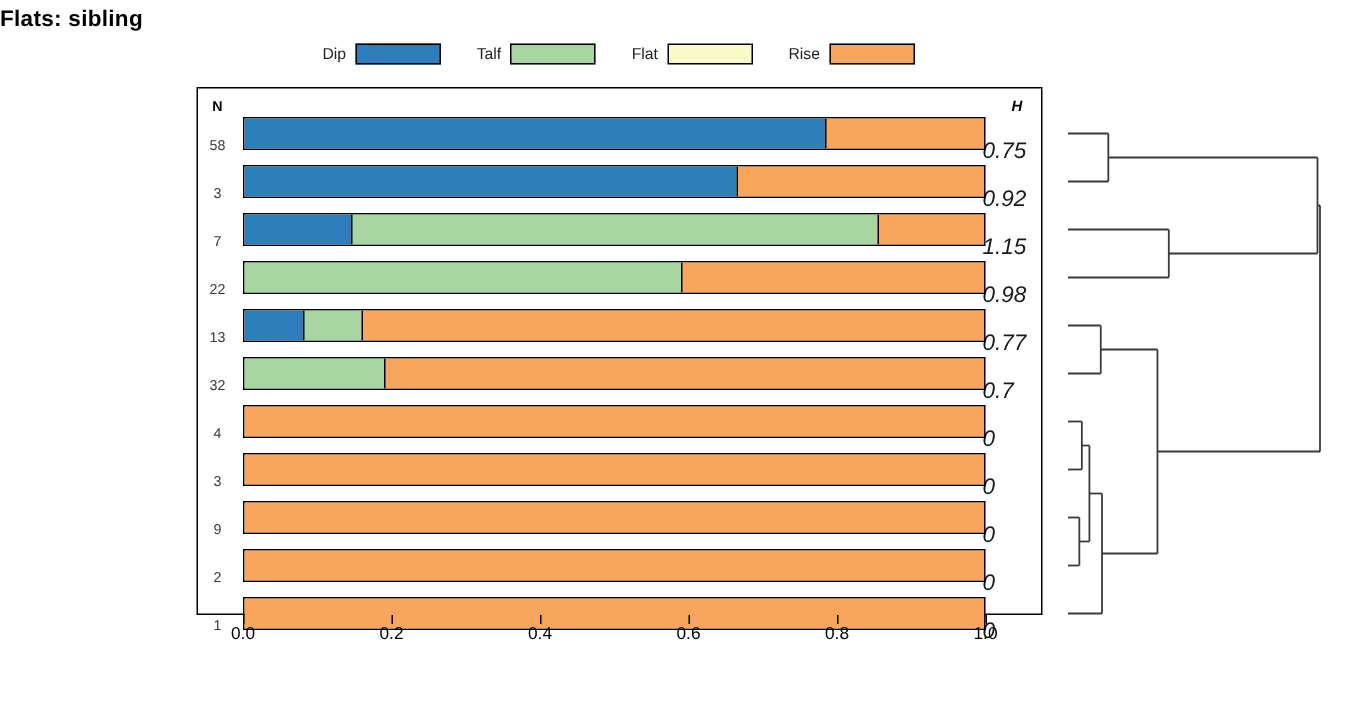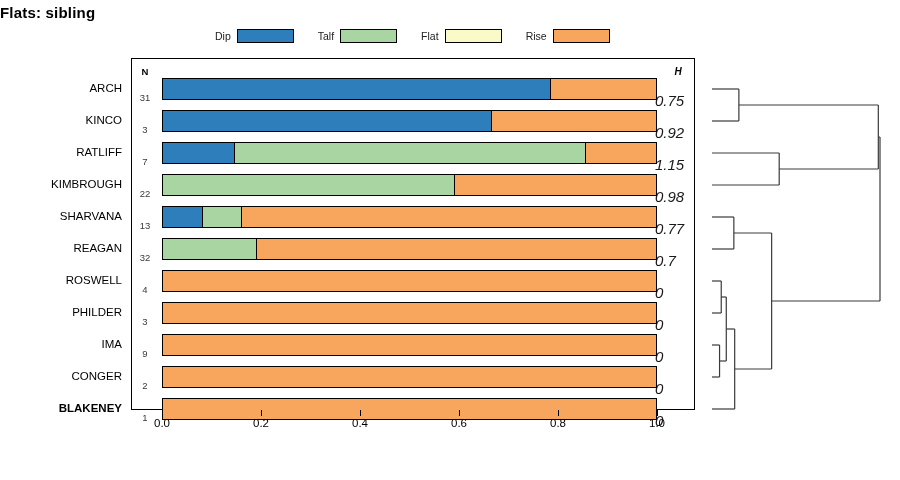--- a/index.html
+++ b/index.html
@@ -109,36 +109,23 @@
         <span class="legend-swatch" style="background: rgb(250, 250, 200);"></span>
       </div>
       <div class="legend-item">
         <span class="legend-label">Rise</span>
         <span class="legend-swatch" style="background: rgb(248, 165, 93);"></span>
       </div>
     </div>
 
   <div class="plot-frame"></div>
 
-  <div class="rowlabels">
-      <div class="rowlabel" style="top: 24px;">ARCH</div>
-      <div class="rowlabel" style="top: 56px;">KINCO</div>
-      <div class="rowlabel" style="top: 88px;">RATLIFF</div>
-      <div class="rowlabel" style="top: 120px;">KIMBROUGH</div>
-      <div class="rowlabel" style="top: 152px;">SHARVANA</div>
-      <div class="rowlabel" style="top: 184px;">REAGAN</div>
-      <div class="rowlabel" style="top: 216px;">ROSWELL</div>
-      <div class="rowlabel" style="top: 248px;">PHILDER</div>
-      <div class="rowlabel" style="top: 280px;">IMA</div>
-      <div class="rowlabel" style="top: 312px;">CONGER</div>
-      <div class="rowlabel bold" style="top: 344px;">BLAKENEY</div>
-    </div>
   <div class="ncol">
       <div class="nhead" style="top: 8px;">N</div>
-      <div class="ncell" style="top: 34px;">31</div>
+      <div class="ncell" style="top: 34px;">58</div>
       <div class="ncell" style="top: 66px;">3</div>
       <div class="ncell" style="top: 98px;">7</div>
       <div class="ncell" style="top: 130px;">22</div>
       <div class="ncell" style="top: 162px;">13</div>
       <div class="ncell" style="top: 194px;">32</div>
       <div class="ncell" style="top: 226px;">4</div>
       <div class="ncell" style="top: 258px;">3</div>
       <div class="ncell" style="top: 290px;">9</div>
       <div class="ncell" style="top: 322px;">2</div>
       <div class="ncell" style="top: 354px;">1</div>

